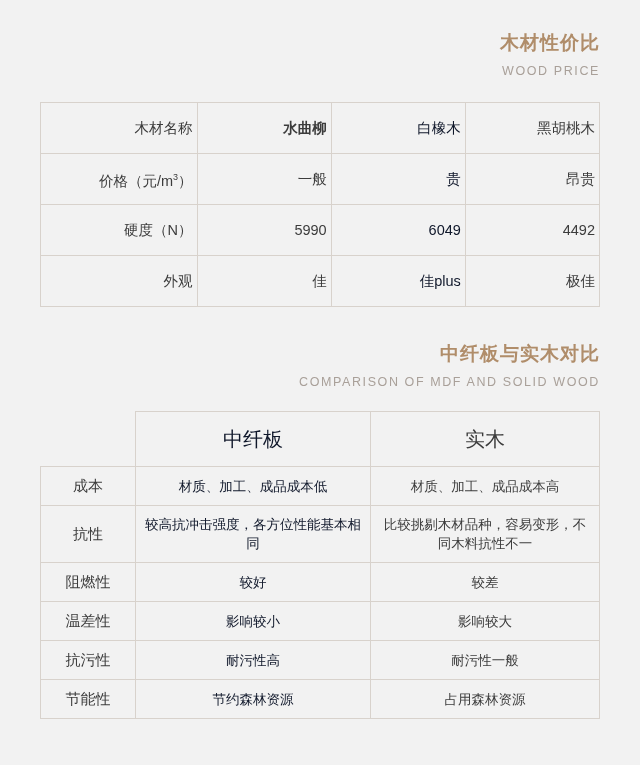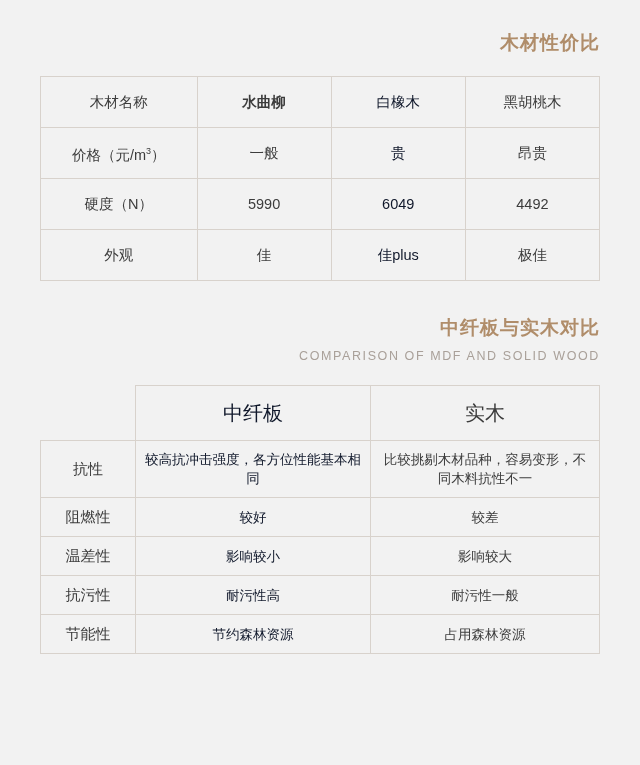--- a/index.html
+++ b/index.html
@@ -62,20 +62,21 @@
   .t-accent {
     color: #0f172a;
   }
 
   
   .table1-wrap {
     margin-top: 20px;
   }
   .table1 td {
     height: 38px;
+    text-align: right;
   }
   .table1 .col-label { width: 28%; }
   .table1 .col-a { width: 24%; font-weight: bold; }
   .table1 .col-b { width: 24%; }
   .table1 .col-c { width: 24%; }
 
   
   .table2-wrap {
     margin-top: 18px;
   }
@@ -105,20 +106,21 @@
     vertical-align: super;
   }
 </style>
 </head>
 <body>
 
 <div class="page">
 
   <div class="section-head sec1-head">
     <div class="title-cn">木材性价比</div>
+    <div class="title-en">WOOD PRICE</div>
   </div>
 
   <div class="table1-wrap">
     <table class="table1">
       <tbody>
         <tr>
           <td class="col-label">木材名称</td>
           <td class="col-a">水曲柳</td>
           <td class="col-b t-accent">白橡木</td>
           <td class="col-c">黑胡桃木</td>
@@ -152,20 +154,25 @@
 
   <div class="table2-wrap">
     <table class="table2">
       <tbody>
         <tr class="row-head">
           <td class="col-label cell-empty"></td>
           <td class="col-mdf t-accent">中纤板</td>
           <td class="col-solid">实木</td>
         </tr>
         <tr>
+          <td class="cell-label">成本</td>
+          <td class="cell-body t-accent">材质、加工、成品成本低</td>
+          <td class="cell-body">材质、加工、成品成本高</td>
+        </tr>
+        <tr>
           <td class="cell-label">抗性</td>
           <td class="cell-body t-accent">较高抗冲击强度，各方位性能基本相同</td>
           <td class="cell-body">比较挑剔木材品种，容易变形，不同木料抗性不一</td>
         </tr>
         <tr>
           <td class="cell-label">阻燃性</td>
           <td class="cell-body t-accent">较好</td>
           <td class="cell-body">较差</td>
         </tr>
         <tr>

